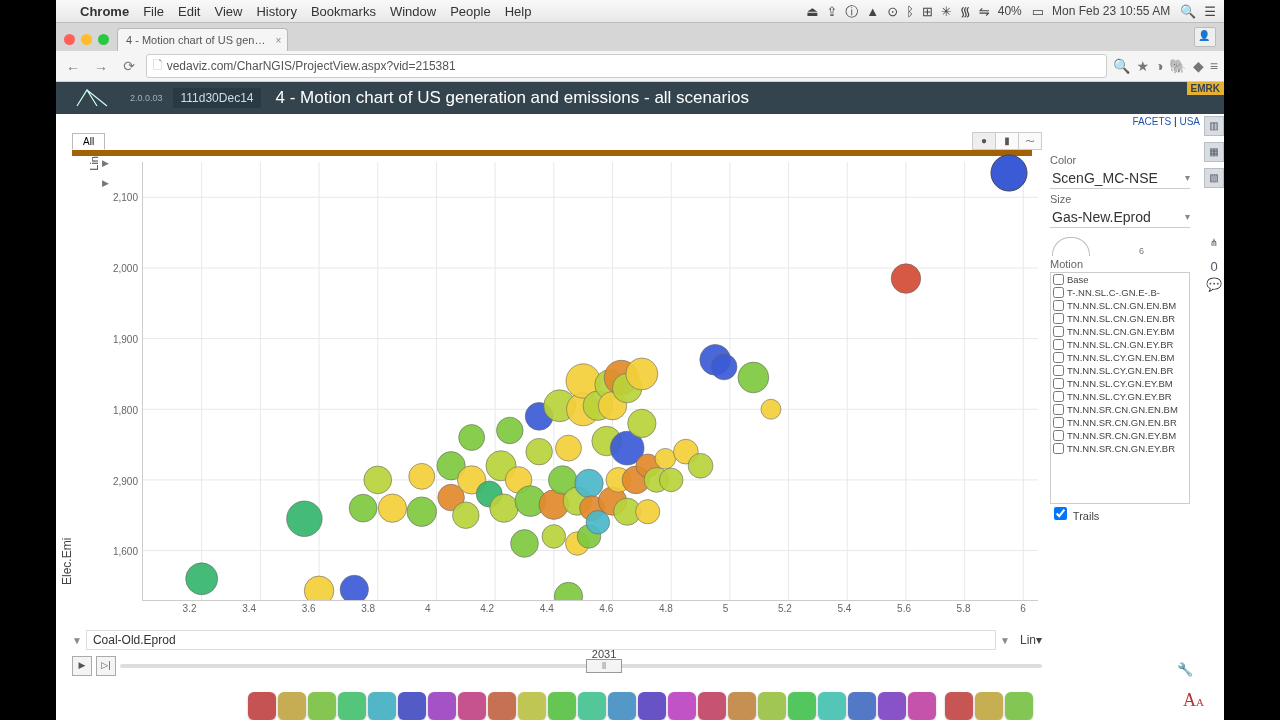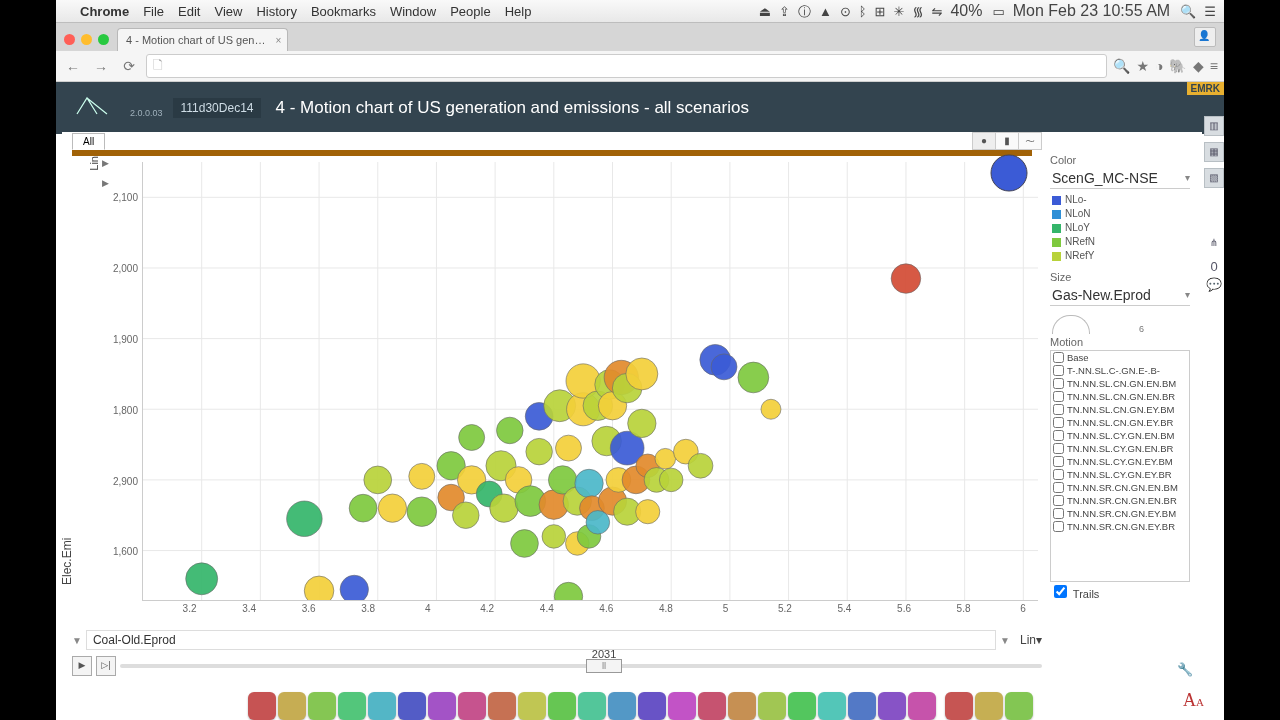--- a/index.html
+++ b/index.html
@@ -2,38 +2,38 @@
 <html><head>
 <meta charset="utf-8">
 <style>
 html,body{margin:0;padding:0;font-family:"Lucida Grande","Helvetica Neue",Arial,sans-serif;font-size:12px;background:#000;width:1280px;height:720px;overflow:hidden}
 .letterbox{position:absolute;left:56px;top:0;width:1168px;height:720px;background:#fff}
 .menubar{height:22px;background:linear-gradient(#f9f9f9,#e8e8e8);border-bottom:1px solid #bdbdbd;display:flex;align-items:center;font-size:13px;color:#333}
 .menubar .apple{margin:0 12px;font-size:15px}
 .menubar .m{margin-right:14px;cursor:default}
 .menubar .m.bold{font-weight:bold}
 .menubar .spacer{flex:1}
-.menubar .r{margin-right:10px;font-size:16px;color:#444}
+.menubar .r{margin-right:10px;font-size:12px;color:#444}
 .menubar .ricon{margin-right:8px;font-size:13px;color:#444}
 
 .browser{height:698px;display:flex;flex-direction:column;background:#0f172a}
 .tabstrip{height:28px;background:#d6d6d6;display:flex;align-items:flex-end;padding-left:8px;position:relative}
 .wbtns{display:flex;gap:6px;align-items:center;margin:0 8px 6px 0}
 .wbtn{width:11px;height:11px;border-radius:50%}
 .wb-r{background:#ff5f57}.wb-y{background:#ffbd2e}.wb-g{background:#28c940}
 .tab{background:#f5f5f5;border:1px solid #b8b8b8;border-bottom:none;border-radius:4px 4px 0 0;height:22px;display:flex;align-items:center;padding:0 22px 0 8px;font-size:11px;color:#555;position:relative;max-width:180px}
 .tab .x{position:absolute;right:6px;color:#888;font-size:10px}
 .profile-btn{position:absolute;right:8px;top:4px;width:20px;height:18px;border:1px solid #bbb;background:#eee;border-radius:2px;font-size:10px;text-align:center;line-height:16px;color:#777}
 .urlbar{height:30px;background:#f5f5f5;border-bottom:1px solid #cfcfcf;display:flex;align-items:center;padding:0 6px;gap:6px}
 .nav-btn{width:22px;height:22px;text-align:center;line-height:22px;color:#777;font-size:14px}
 .urlfield{flex:1;height:22px;border:1px solid #ccc;border-radius:3px;background:#fff;display:flex;align-items:center;padding:0 6px;font-size:12px;color:#555}
 .urlicons{display:flex;gap:6px;color:#777;font-size:14px;align-items:center}
 
 .page{flex:1;background:#fff;position:relative;overflow:hidden}
-.pagehead{height:20px;background:#33444f;color:#fff;display:flex;align-items:flex-end;padding:16px 14px;font-size:17px}
+.pagehead{height:32px;background:#33444f;color:#fff;display:flex;align-items:center;padding:0 14px;font-size:17px}
 .pagehead .logo{width:50px;height:24px;display:flex;align-items:center;justify-content:center;margin-right:10px}
 .pagehead .ver{font-size:9px;color:#9fb0bb;margin-right:10px}
 .pagehead .badge{background:#2a3a44;padding:3px 8px;font-size:12px;color:#cfdde6;margin-right:14px}
 .pagehead .title{flex:1}
 .breadcrumbs{text-align:right;padding:2px 24px 0 0;font-size:10px}
 .breadcrumbs a{color:#2255aa;text-decoration:none}
 .emrk{position:absolute;right:0;top:0;background:#e8b030;color:#33444f;font-size:10px;padding:1px 4px;font-weight:bold}
 
 .content{position:absolute;left:6px;right:22px;top:50px;bottom:40px;background:#fff}
 .tabbar{position:absolute;left:10px;top:0;height:18px;border-bottom:6px solid #a16207;width:calc(100% - 180px)}
@@ -121,20 +121,21 @@
         <span class="x">×</span>
       </div>
       <div class="profile-btn">👤</div>
     </div>
     <div class="urlbar">
       <div class="nav-btn">←</div>
       <div class="nav-btn">→</div>
       <div class="nav-btn">⟳</div>
       <div class="urlfield">
         <span style="margin-right:4px;color:#aaa">🗋</span>
+        <span>vedaviz.com/CharNGIS/ProjectView.aspx?vid=215381</span>
       </div>
       <div class="urlicons">
         <span>🔍</span>
         <span>★</span>
         <span>◑</span>
         <span>🐘</span>
         <span>◆</span>
         <span>≡</span>
       </div>
     </div>
@@ -310,27 +311,20 @@
             <div class="yearlab" id="yearlab" style="left: 52.5%;">2031</div>
             <div class="thumb" id="thumb" style="left: 52.5%;">||</div>
           </div>
         </div>
         <div class="wrench">🔧</div>
         <div class="aa"><span class="big">A</span><span class="small">A</span></div>
 
         <div class="side">
           <div class="lbl">Color</div>
           <div class="dd">ScenG_MC-NSE</div>
-          <div class="legend" id="legend">
-              <div><span class="sw" style="background:#3b5bd6"></span>NLo-</div>
-              <div><span class="sw" style="background:#2f8fd6"></span>NLoN</div>
-              <div><span class="sw" style="background:#34b56a"></span>NLoY</div>
-              <div><span class="sw" style="background:#7ec93e"></span>NRefN</div>
-              <div><span class="sw" style="background:#b8d23a"></span>NRefY</div>
-            </div>
           <div class="lbl">Size</div>
           <div class="dd">Gas-New.Eprod</div>
           <div class="sizeviz">
               <div class="arc"></div>
               <div class="n">6</div>
             </div>
           <div class="lbl">Motion</div>
           <div class="selectbox" id="selectbox">
               <label><input type="checkbox" style="">Base</label>
               <label><input type="checkbox" style="">T-.NN.SL.C-.GN.E-.B-</label>

